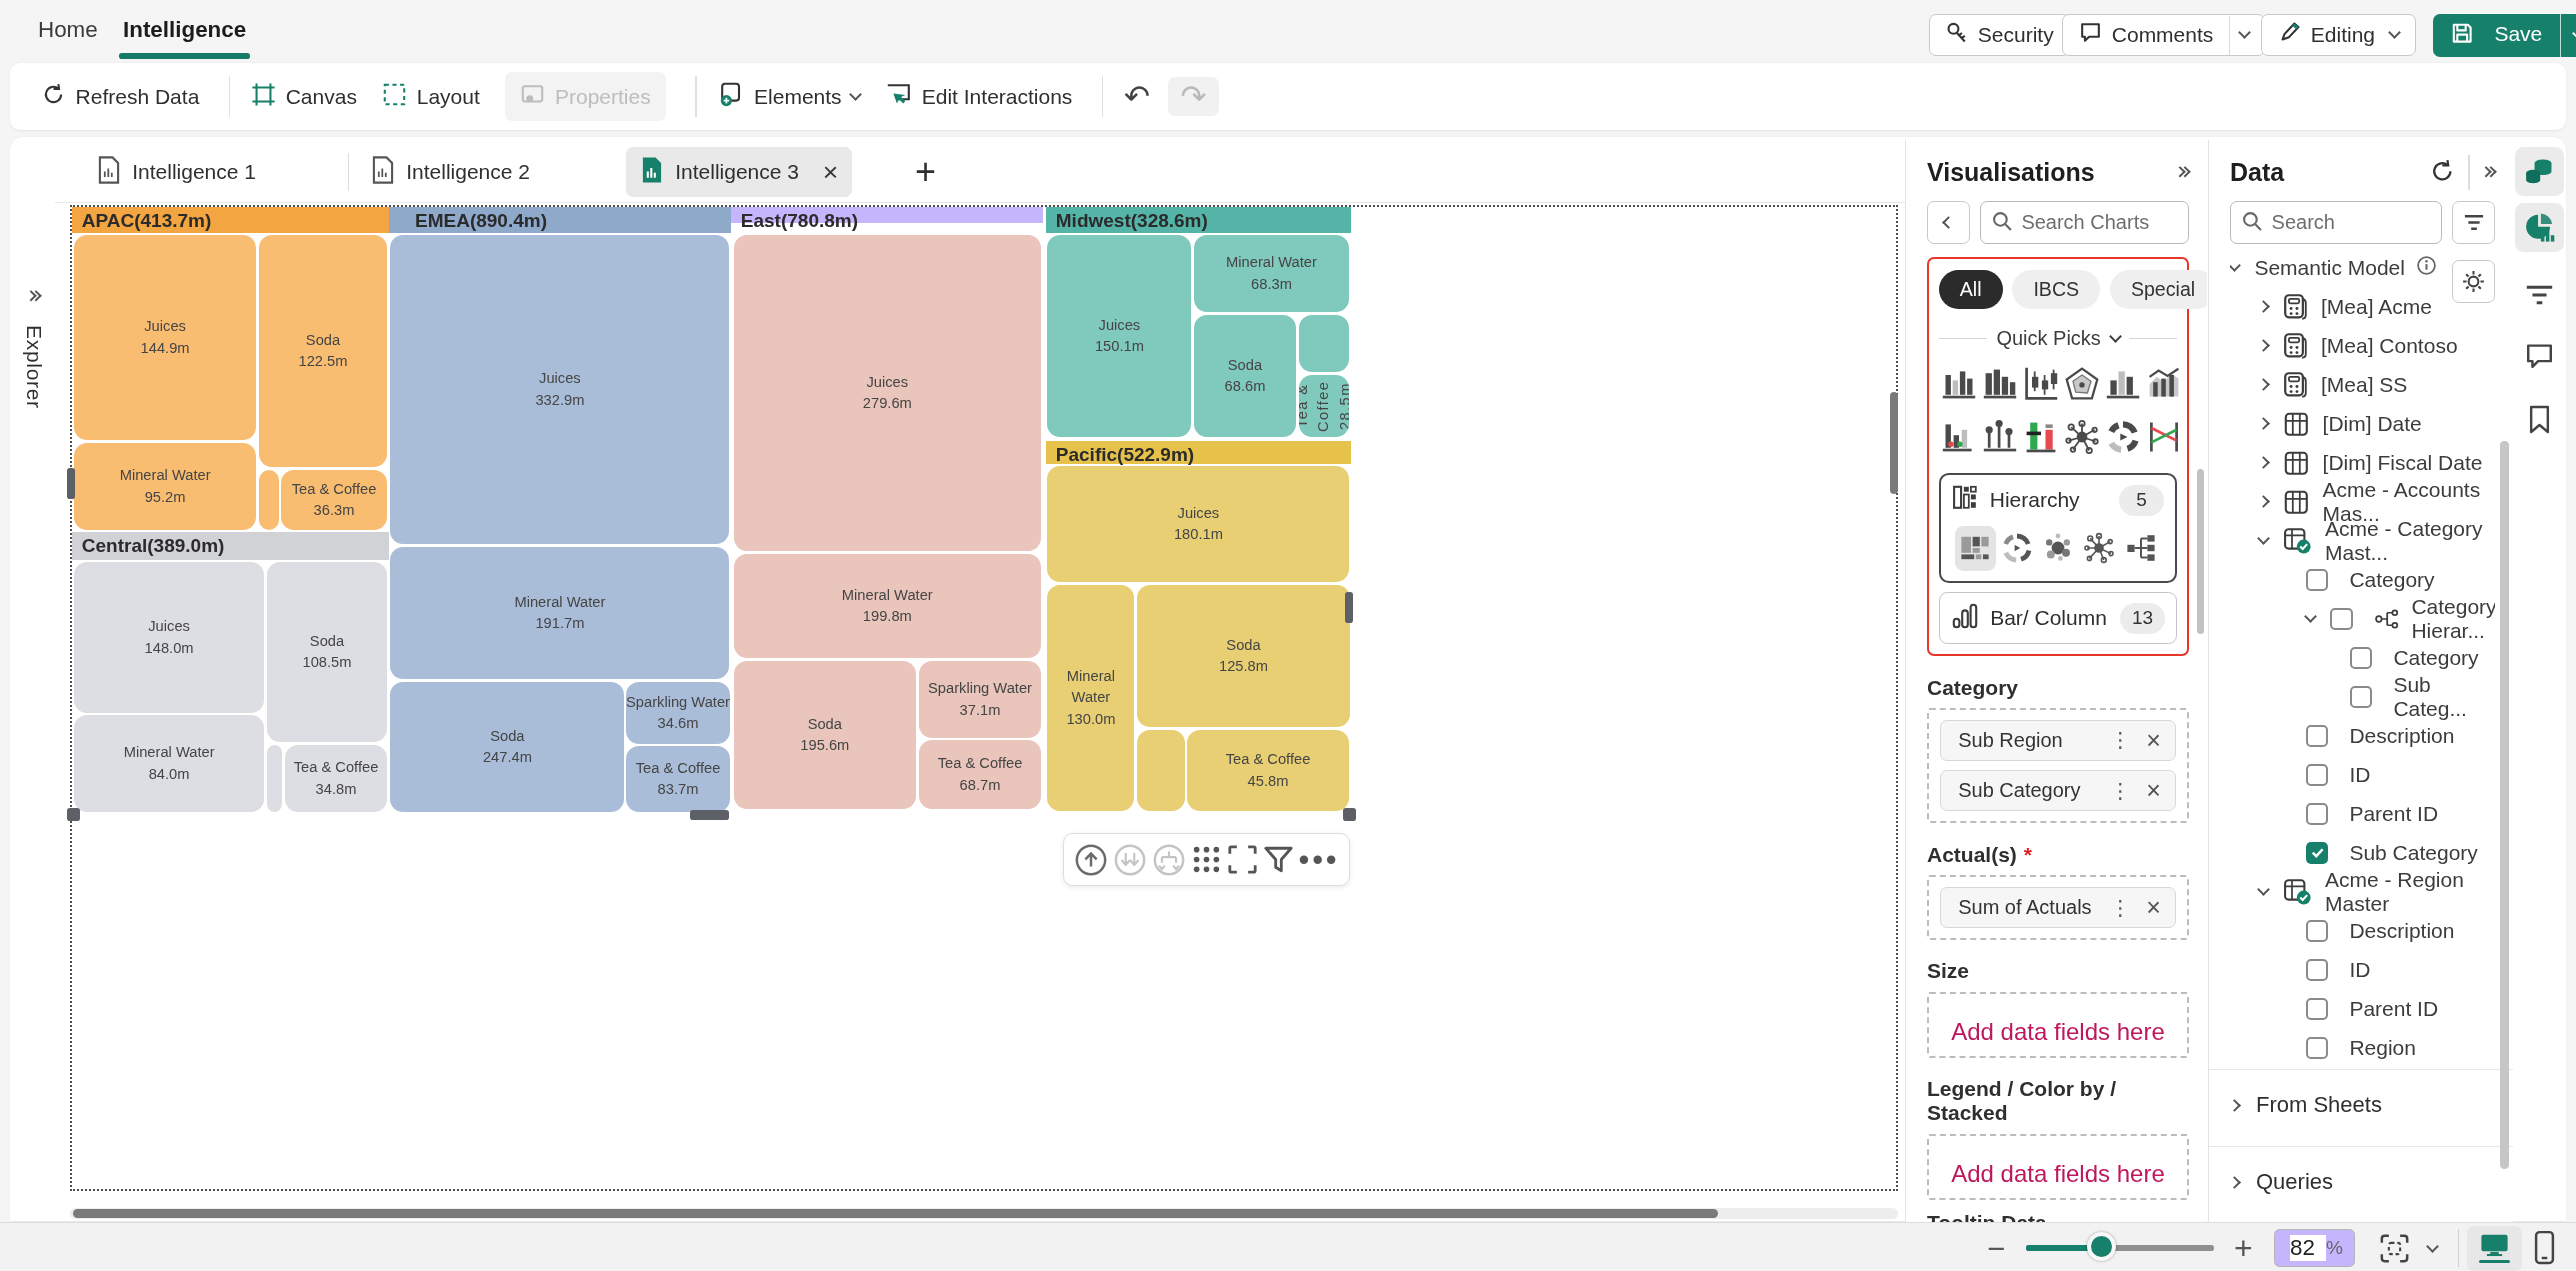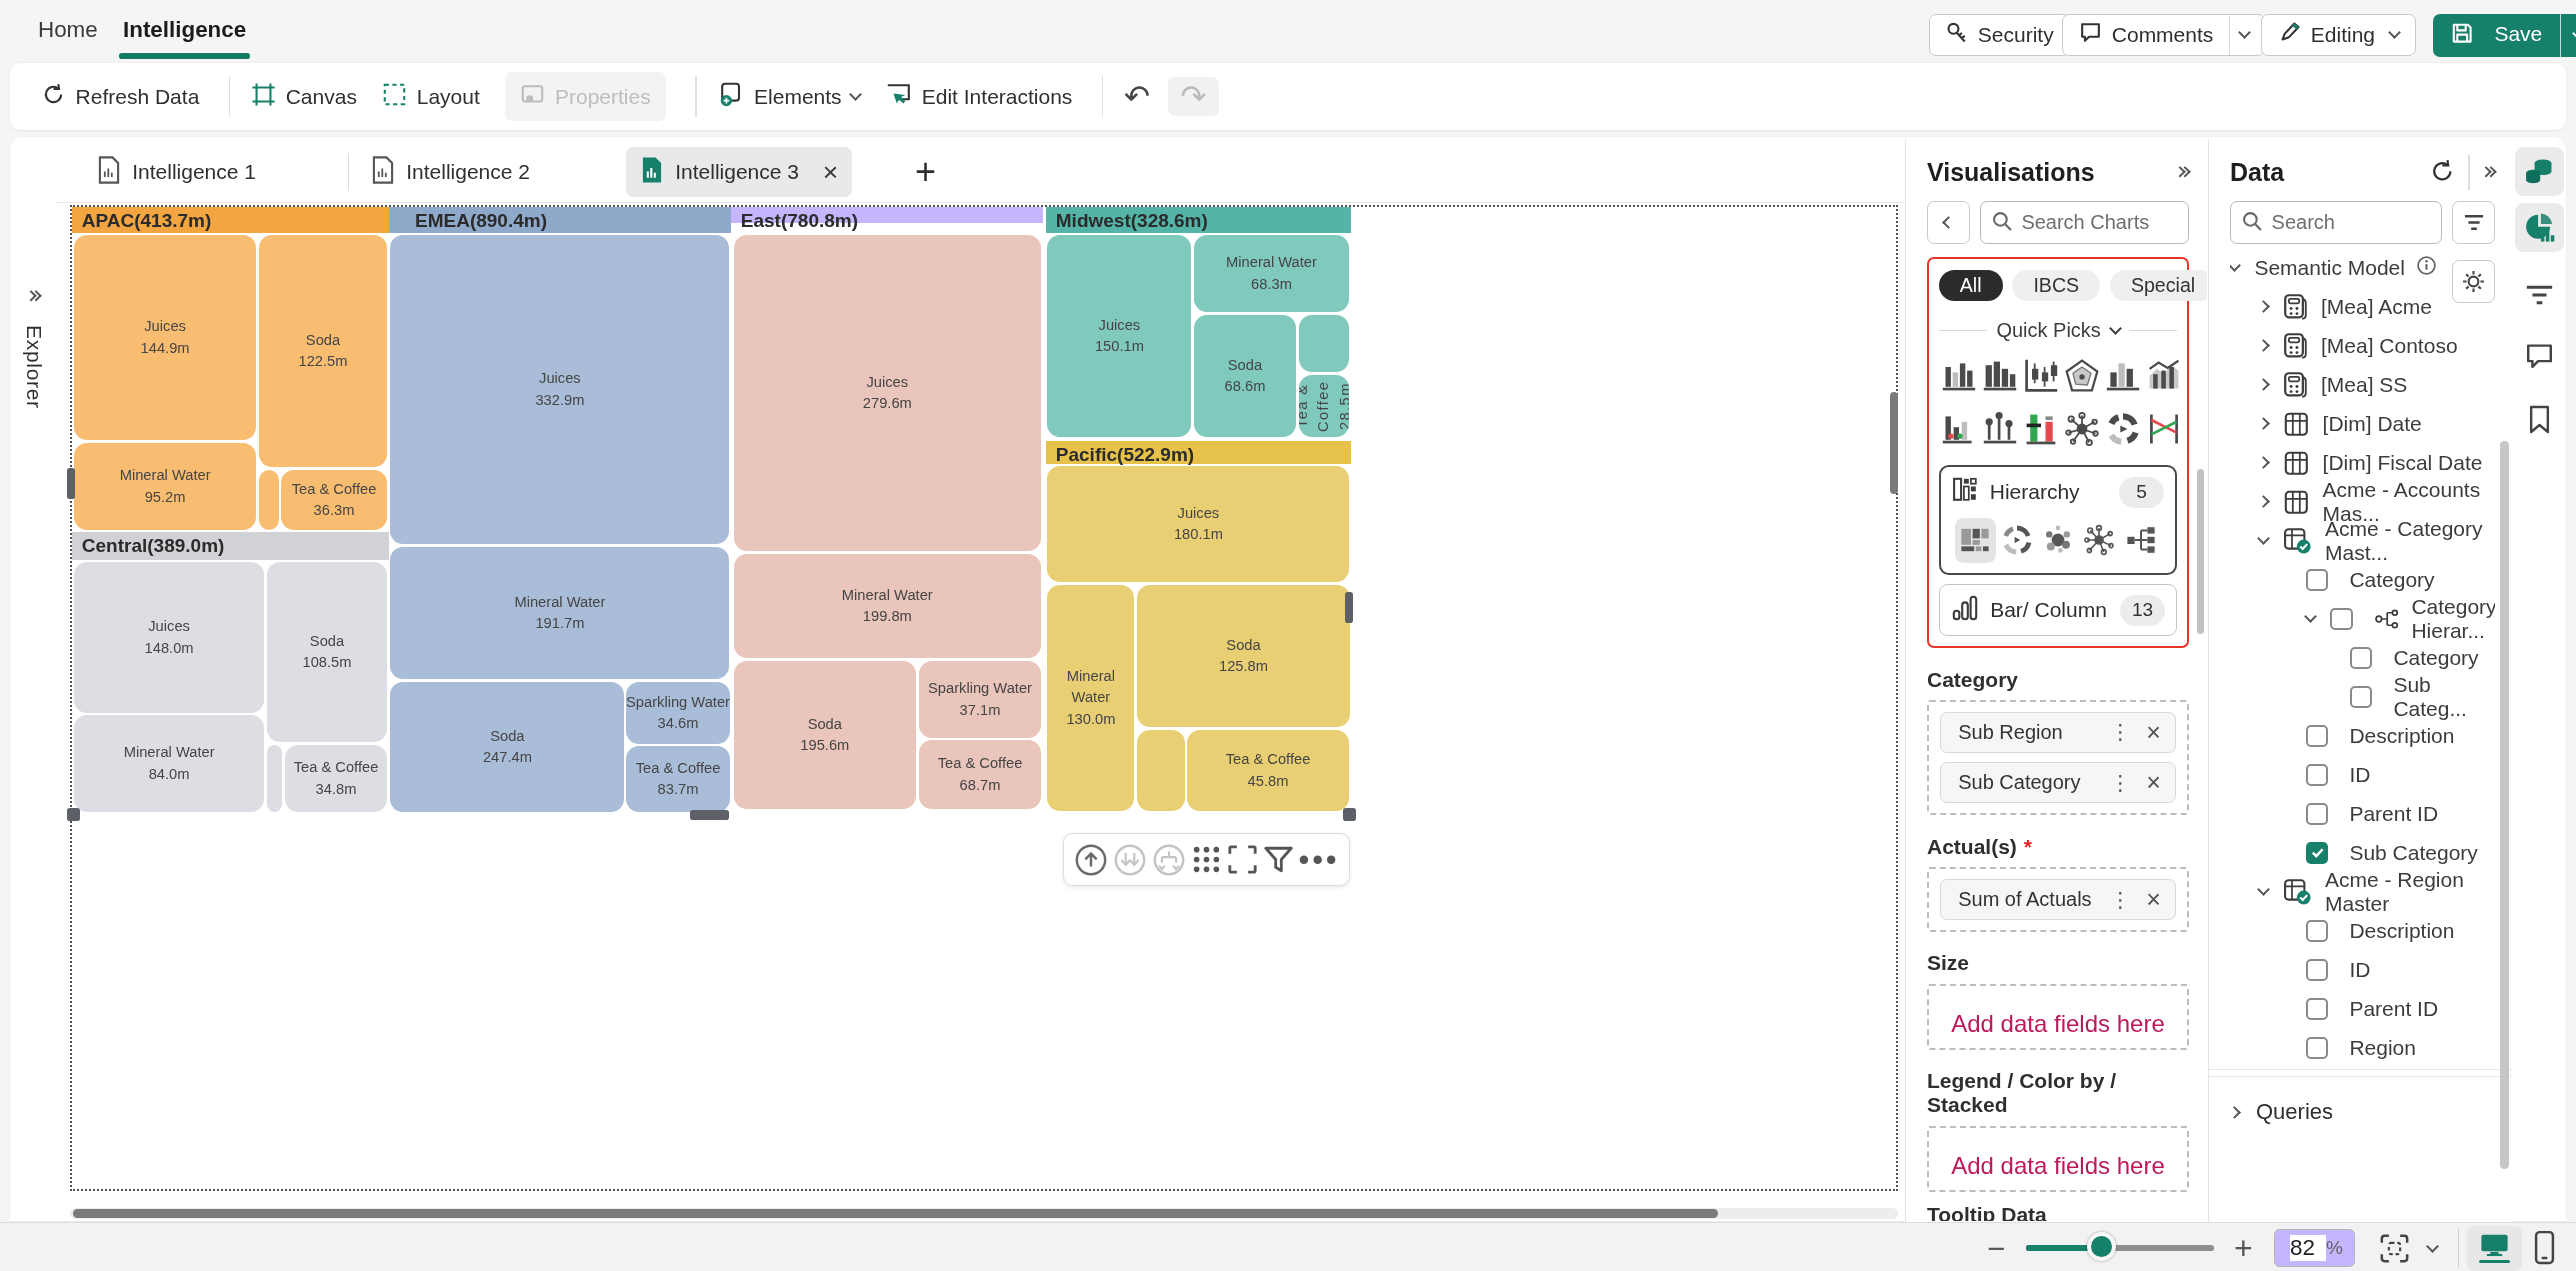--- a/index.html
+++ b/index.html
@@ -69,21 +69,21 @@
 
   .search-row { display:flex; gap:9.8px; margin-top:11.2px; }
   .back-btn { width:43px; height:43px; border:1.4px solid #c9c9c9; border-radius:7px; display:flex; align-items:center; justify-content:center; cursor:pointer; flex:0 0 auto; }
   .search-box { flex:1; height:43px; border:1.4px solid #b9b9b9; border-radius:7px; display:flex; align-items:center; padding:0 11.2px; gap:8.4px; background:#fff; }
   .search-box input { border:none; outline:none; font-size:20px; color:#333; width:100%; font-family:"Liberation Sans", sans-serif; background:transparent; }
   .search-box input::placeholder { color:#6e6e6e; }
   .sq-btn { width:43px; height:43px; border:1.4px solid #c9c9c9; border-radius:7px; display:flex; align-items:center; justify-content:center; cursor:pointer; flex:0 0 auto; background:#fff; }
 
   .red-box { margin-top:12.6px; border:2.1px solid #e8352a; border-radius:7px; padding:11.2px 9.8px 9.8px; }
   .pill-row { display:flex; gap:9.8px; }
-  .pill { height:31px; border-radius:19.6px; background:#efefef; color:#333; display:flex; align-items:center; padding:0 21px; font-size:19.6px; cursor:pointer; }
+  .pill { height:39px; border-radius:19.6px; background:#efefef; color:#333; display:flex; align-items:center; padding:0 21px; font-size:19.6px; cursor:pointer; }
   .pill.active { background:#2b2b2b; color:#fff; }
   .qp-row { display:flex; align-items:center; gap:9.8px; margin-top:18px; color:#3d3d3d; font-size:20px; justify-content:center; }
   .qp-line { flex:1; height:1.4px; background:#d6d6d6; }
   .qp-grid { display:grid; grid-template-columns:repeat(6,1fr); row-gap:11.2px; margin-top:14px; justify-items:center; }
   .qp-icon { width:41px; height:41px; display:flex; align-items:center; justify-content:center; cursor:pointer; }
 
   .hier-card { margin-top:15.4px; border:2.1px solid #4a4a4a; border-radius:9.8px; padding:9.8px 11.2px; }
   .group-title { display:flex; align-items:center; gap:11.2px; font-size:21px; color:#2f2f2f; }
   .badge { margin-left:auto; background:#ececec; border-radius:15.4px; min-width:45px; height:31px; display:flex; align-items:center; justify-content:center; font-size:19px; color:#333; }
   .hier-icons { display:flex; align-items:center; justify-content:space-between; margin-top:9.8px; padding:0 2.8px; }
@@ -996,20 +996,24 @@
           <span>Parent ID</span>
         </div>
         <div class="trow" style="padding-left: 76px;">
           <span class="cb"></span>
           <span>Region</span>
         </div>
       </div>
     <div class="data-scroll-thumb"></div>
 
     <div class="dsep"></div>
+    <div class="dsection">
+        <span class="chv"></span>
+        <span>From Sheets</span>
+      </div>
     <div class="dsep"></div>
     <div class="dsection">
         <span class="chv"></span>
         <span>Queries</span>
       </div>
   </div>
 
   <div class="icon-rail">
     <div class="rail-btn bg">
       <svg width="31" height="31" viewBox="0 0 44 44">

